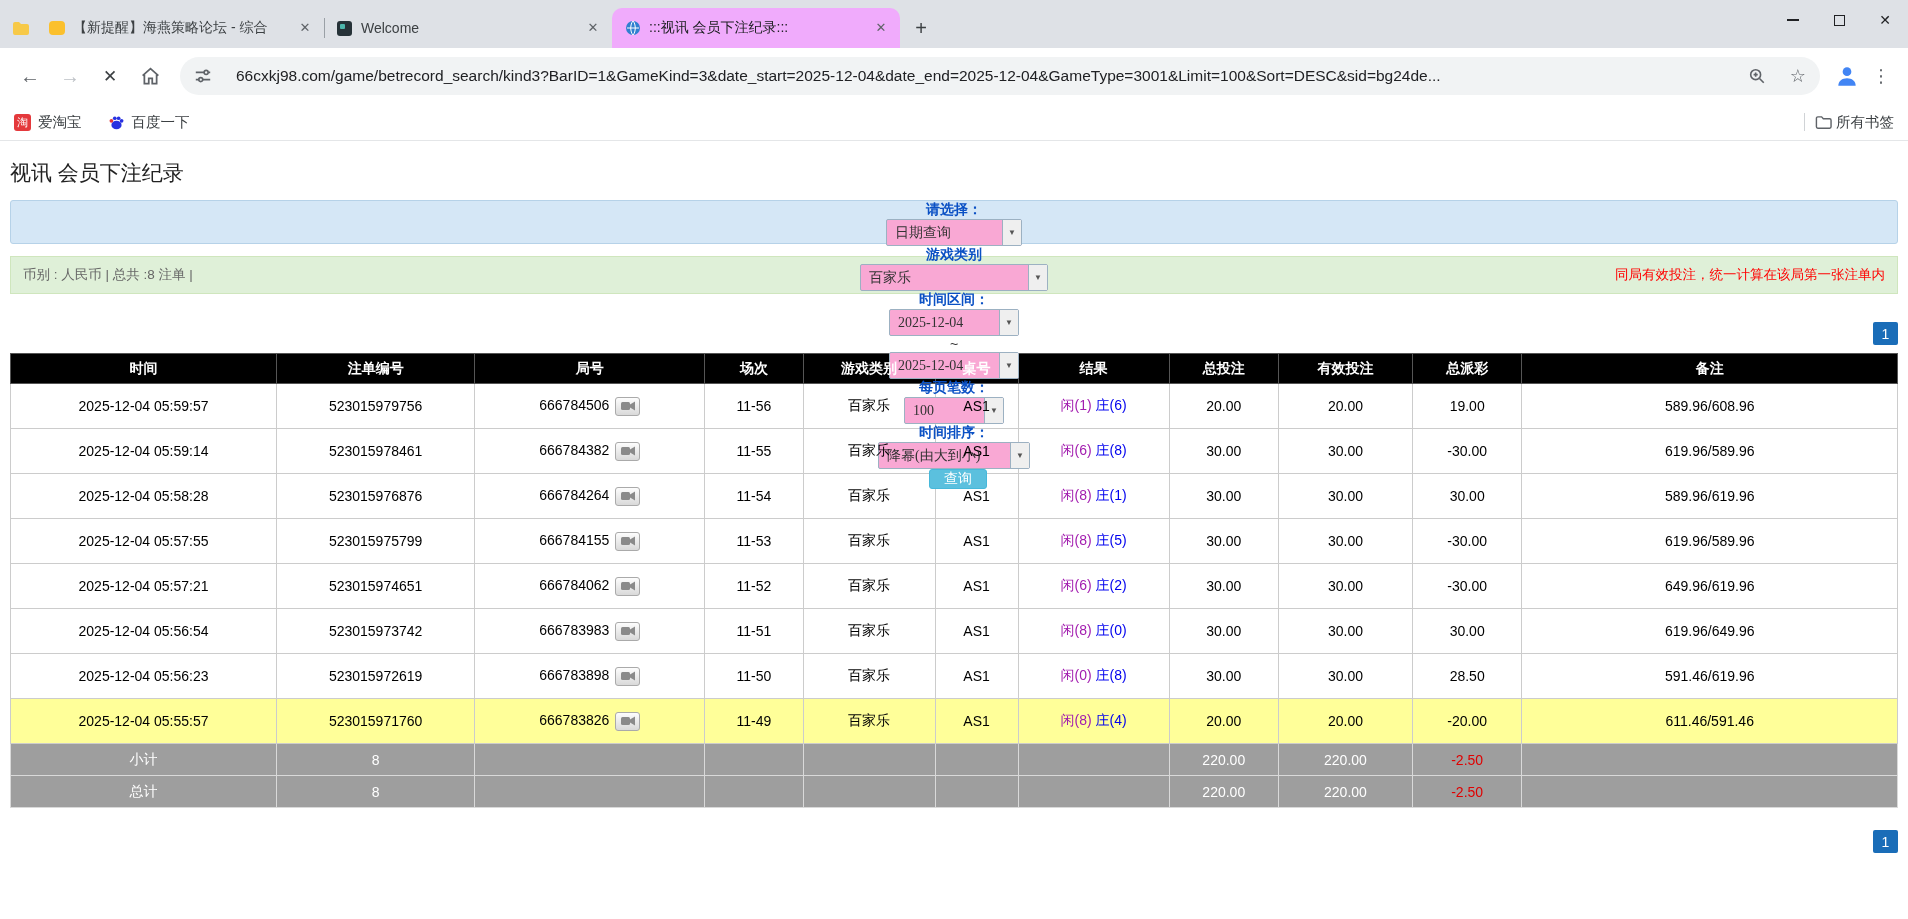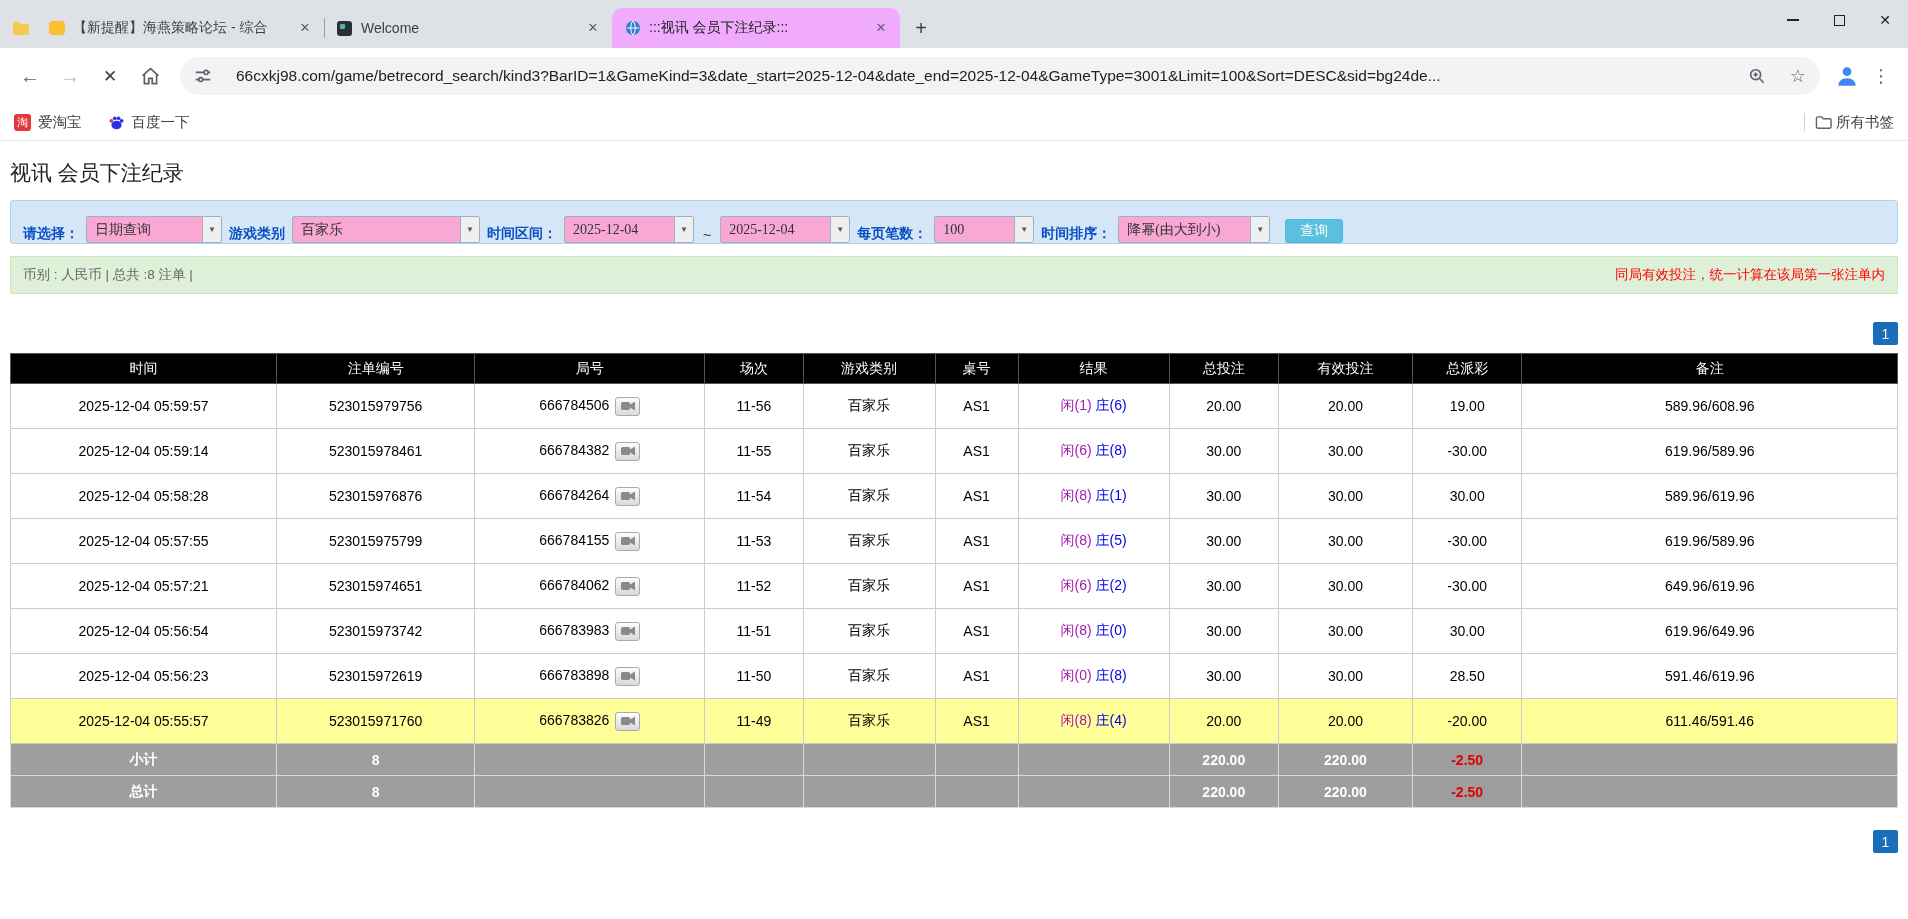--- a/index.html
+++ b/index.html
@@ -63,21 +63,21 @@
   .bm-taobao { background:#e4393c; color:#fff; font-size:11px; border-radius:3px; }
   .bookmarks-right { margin-left:auto; display:flex; align-items:center; gap:4px; }
   .bb-divider { width:1px; height:18px; background:#d0d3d6; margin-right:6px; }
 
   
   .page { padding:0 10px; }
   .page-title { font-size:21px; font-weight:500; color:#222; margin:18px 0 13px 0; }
 
   .filter-bar {
     background:#d5e7f6; border:1px solid #b6d2e8; border-radius:3px;
-    height:44px; display:flex; align-items:flex-end; padding:0 12px; gap:7px; font-size:14px;
+    height:44px; display:flex; align-items:center; padding:0 12px; font-size:14px;flex-direction:column;
   }
   .filter-label { color:#0a50c4; font-weight:bold; flex:0 0 auto; }
   .combo { background:#f9a8d4; border:1px solid #9cb1c2; height:27px; display:flex; align-items:stretch; border-radius:2px; flex:0 0 auto;font-family:Liberation Serif, serif; }
   .combo .val { padding:0 8px; font-size:14px; color:#333; display:flex; align-items:center; flex:1; white-space:nowrap; overflow:hidden; }
   .combo .arrow-btn { width:19px; border-left:1px solid #9cb1c2; background:#efefef;
     display:flex; align-items:center; justify-content:center; font-size:8px; color:#555; }
   .w-select { width:136px; } .w-game { width:188px; } .w-date { width:130px; }
   .w-size { width:100px; } .w-sort { width:152px; }
   .tilde { color:#333; margin:0 2px; }
   .btn-search {
@@ -95,29 +95,29 @@
   .pagination-row { display:flex; justify-content:flex-end; margin:28px 0 8px 0; }
   .pagination-row.bottom { margin:22px 0 0 0; }
   .page-btn {
     min-width:25px; height:23px; background:#1a6db8; color:#fff; border-radius:2px;
     display:flex; align-items:center; justify-content:center; font-size:14px; cursor:pointer;
   }
 
   
   table.bet-table { width:100%; border-collapse:collapse; font-size:14px; table-layout:fixed; }
   .bet-table th {
-    background:#000; color:#fff; height:30px; font-weight:normal; font-size:14px;
+    background:#000; color:#fff; height:30px; font-weight:bold; font-size:14px;
     border:1px solid #555; text-align:center; padding:0 2px;
   }
   .bet-table td {
     border:1px solid #ccc; height:45px; text-align:center; color:#000; background:#fff;
     padding:0 3px; white-space:nowrap; overflow:hidden;
   }
   tr.highlight td { background:#ffff99; }
-  tr.summary td { background:#9e9e9e; color:#fff; font-weight:bold; height:32px; border-color:#d9d9d9;margin-top:12px; }
+  tr.summary td { background:#9e9e9e; color:#fff; font-weight:normal; height:32px; border-color:#d9d9d9;margin-top:12px; }
   .blue-val { color:#0066cc; }
   .res-player { color:#a21caf; }
   .res-banker { color:#0000ee; }
   .neg { color:#ff0000; }
   tr.summary td.neg { color:#e00000; }
   .cam-btn {
     display:inline-flex; width:25px; height:19px; border:1px solid #aaa; border-radius:3px;
     background:linear-gradient(#fdfdfd,#d9d9d9); align-items:center; justify-content:center;
     vertical-align:middle; margin-left:6px; cursor:pointer;
   }

